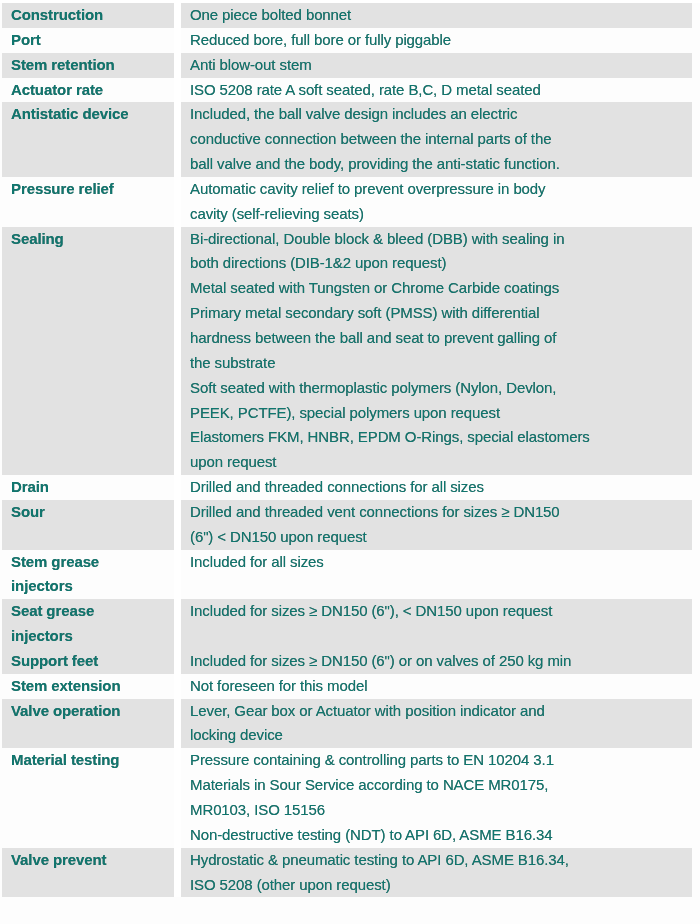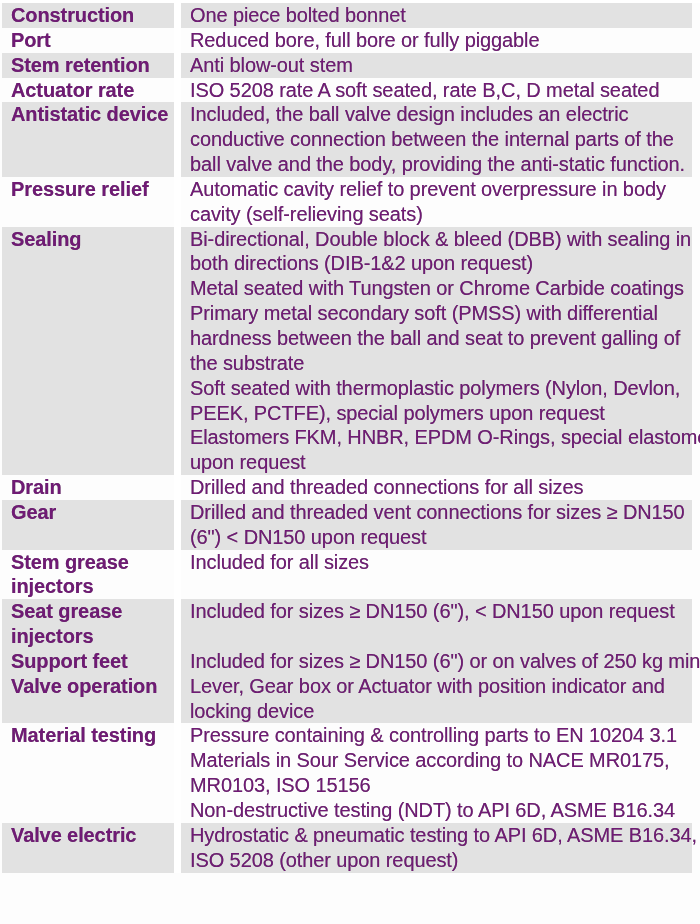--- a/index.html
+++ b/index.html
@@ -25,24 +25,24 @@
     width: 690px;
     margin: 3px 0 0 2px;
     border-collapse: collapse;
   }
   .row {
     display: table-row;
   }
   .cell {
     display: table-cell;
     vertical-align: top;
-    font-size: 20px;
+    font-size: 15px;
     line-height: 24.85px;
     letter-spacing: -0.1px;
-    color: #701a75;
+    color: #0f766e;
     white-space: pre;
     text-shadow: 0 0 0.6px rgba(20,20,20,0.55);
   }
   .label-cell {
     width: 163px;
     padding-left: 9px;
     font-weight: bold;
   }
   .value-cell {
     border-left: 7px solid #ffffff;
@@ -104,21 +104,21 @@
 Elastomers FKM, HNBR, EPDM O-Rings, special elastomers
 upon request</div>
   </div>
 
   <div class="row">
     <div class="cell label-cell">Drain</div>
     <div class="cell value-cell">Drilled and threaded connections for all sizes</div>
   </div>
 
   <div class="row shaded">
-    <div class="cell label-cell">Gear</div>
+    <div class="cell label-cell">Sour</div>
     <div class="cell value-cell">Drilled and threaded vent connections for sizes ≥ DN150
 (6") &lt; DN150 upon request</div>
   </div>
 
   <div class="row">
     <div class="cell label-cell">Stem grease
 injectors</div>
     <div class="cell value-cell">Included for all sizes</div>
   </div>
 
@@ -127,34 +127,38 @@
 injectors</div>
     <div class="cell value-cell">Included for sizes ≥ DN150 (6"), &lt; DN150 upon request</div>
   </div>
 
 
   <div class="row shaded">
     <div class="cell label-cell">Support feet</div>
     <div class="cell value-cell">Included for sizes ≥ DN150 (6") or on valves of 250 kg min</div>
   </div>
 
+  <div class="row">
+    <div class="cell label-cell">Stem extension</div>
+    <div class="cell value-cell">Not foreseen for this model</div>
+  </div>
 
   <div class="row shaded">
     <div class="cell label-cell">Valve operation</div>
     <div class="cell value-cell">Lever, Gear box or Actuator with position indicator and
 locking device</div>
   </div>
 
   <div class="row">
     <div class="cell label-cell">Material testing</div>
     <div class="cell value-cell">Pressure containing &amp; controlling parts to EN 10204 3.1
 Materials in Sour Service according to NACE MR0175,
 MR0103, ISO 15156
 Non-destructive testing (NDT) to API 6D, ASME B16.34</div>
   </div>
 
   <div class="row shaded">
-    <div class="cell label-cell">Valve electric</div>
+    <div class="cell label-cell">Valve prevent</div>
     <div class="cell value-cell">Hydrostatic &amp; pneumatic testing to API 6D, ASME B16.34,
 ISO 5208 (other upon request)</div>
   </div>
 </div>
 </div>
 
 </body></html>

